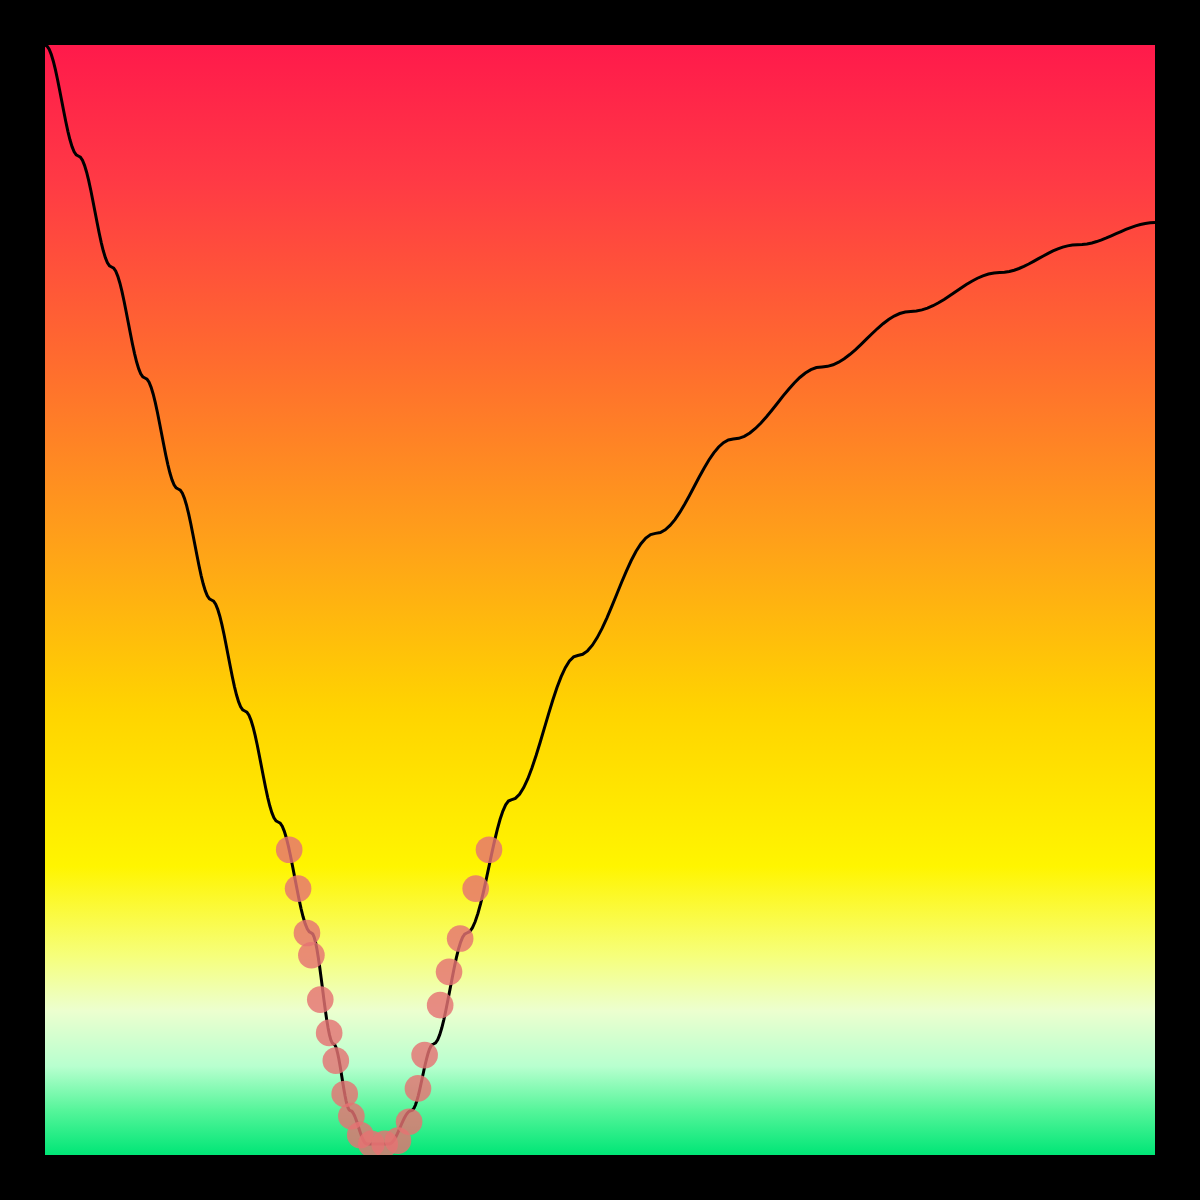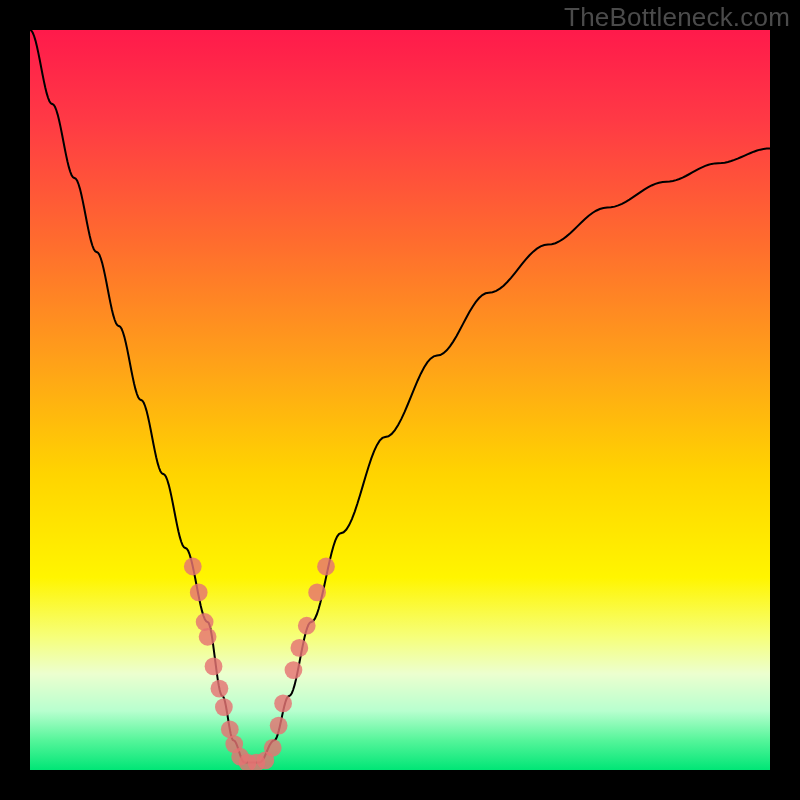--- a/index.html
+++ b/index.html
@@ -39,21 +39,20 @@
   .plot-area svg {
     display: block;
     width: 740px;
     height: 740px;
   }
 </style>
 </head>
 <body>
 
 <div class="outer">
-  <div class="watermark">TheBottleneck.com</div>
 
   <div class="plot-area">
     <svg viewBox="0 0 740 740">
       <defs>
         <linearGradient id="bg-grad" x1="0" y1="0" x2="0" y2="1">
             <stop offset="0%" stop-color="#ff1a4b"></stop>
             <stop offset="12%" stop-color="#ff3945"></stop>
             <stop offset="28.000000000000004%" stop-color="#ff6a2f"></stop>
             <stop offset="44%" stop-color="#ff9e1a"></stop>
             <stop offset="60%" stop-color="#ffd400"></stop>

